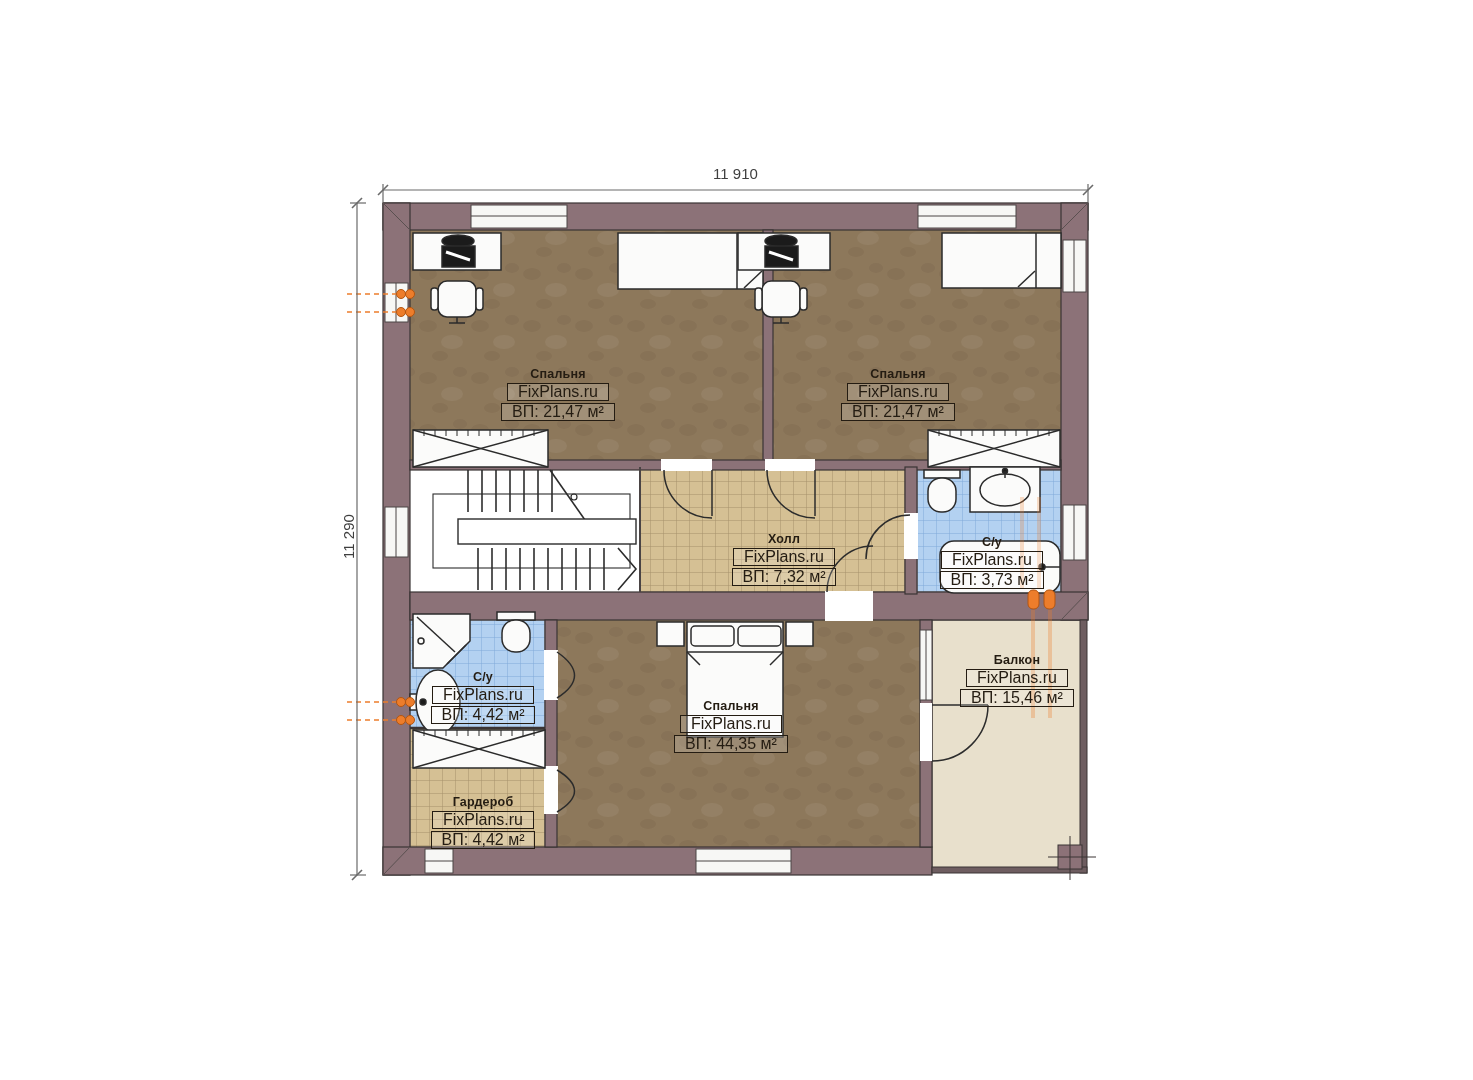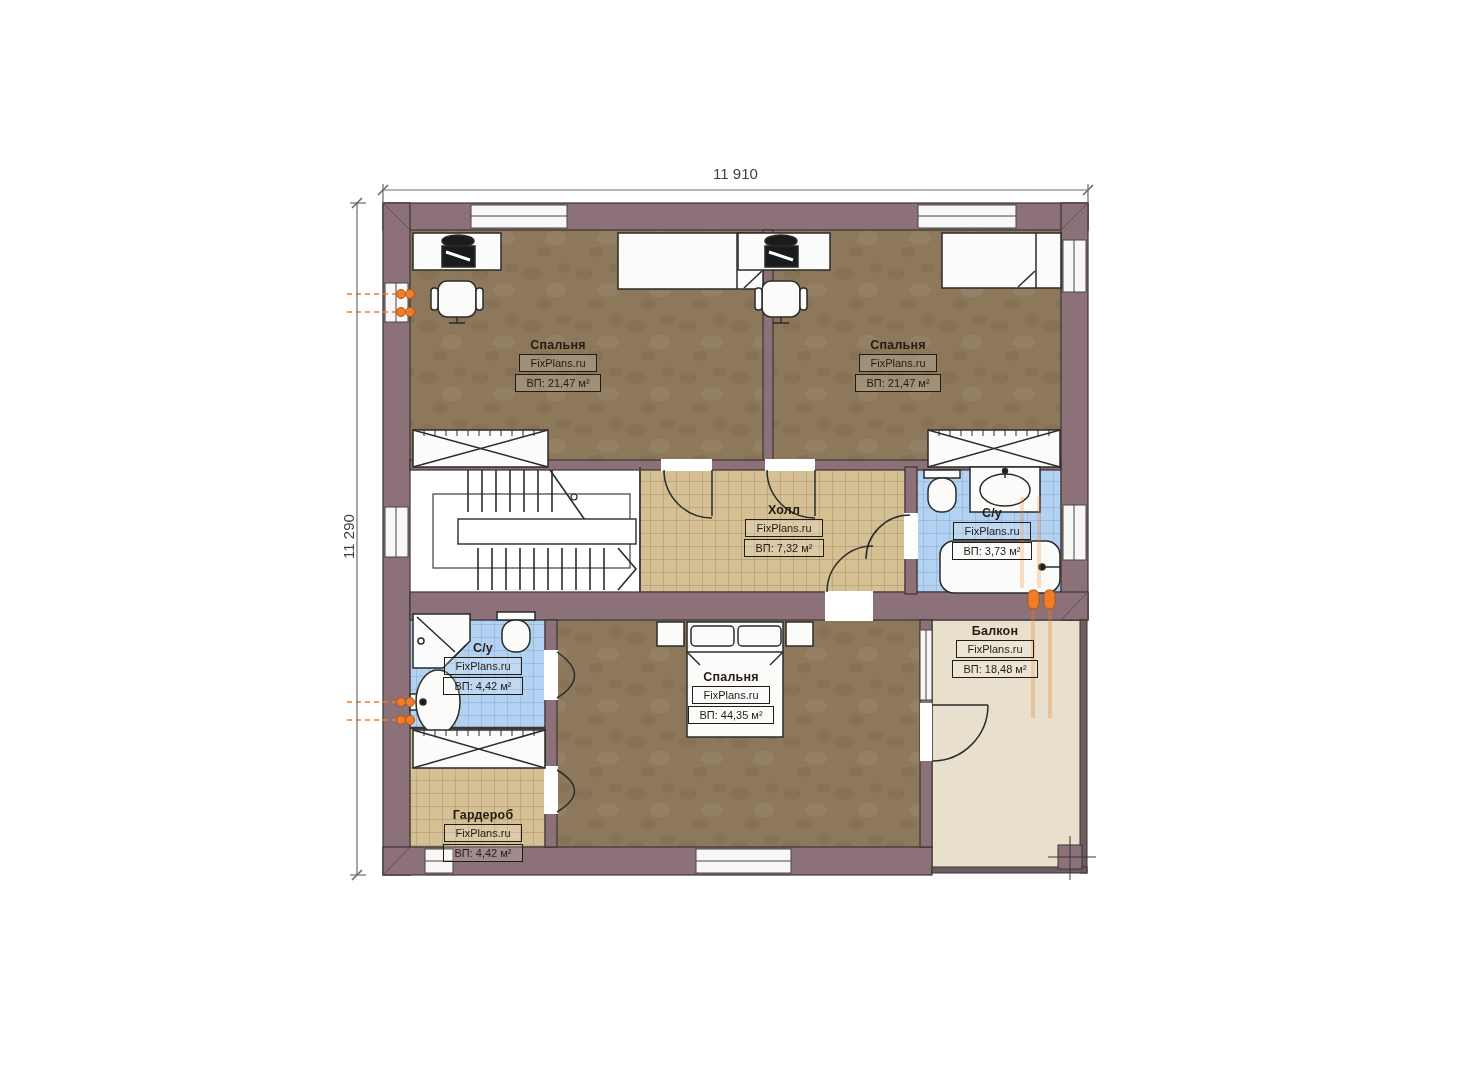--- a/index.html
+++ b/index.html
@@ -2,22 +2,22 @@
 <html style="--wall: #8c7278; --outline: #3a3434; --bedroom-floor: #8d785b; --hall-floor: #d5c094; --tile-line-tan: #a5906a; --bathroom-floor: #b3d1f1; --tile-line-blue: #7fa9d9; --balcony-floor: #e8e0cc; --radiator: #ed7d2b; --label-ink: #241c12;"><head>
 <meta charset="utf-8">
 <style>
   html,body{margin:0;padding:0;background:#fff;}
   body{width:1473px;height:1080px;position:relative;overflow:hidden;
        font-family:"Liberation Sans",sans-serif;}
   .stage{position:absolute;inset:0;border-radius:20px;}
   svg{position:absolute;left:0;top:0;}
   .room-label{position:absolute;width:160px;display:flex;flex-direction:column;
       align-items:center;gap:2px;pointer-events:none;}
-  .room-name{font-weight:700;font-size:12.5px;color:var(--label-ink,#241c12);letter-spacing:.2px;}
-  .room-box{font-size:11px;line-height:16px;padding:0 10px;white-space:nowrap;
+  .room-name{font-weight:700;font-size:12.5px;color:var(--label-ink,#241c12);letter-spacing:.2px;margin-top:29px;}
+  .room-box{font-size:16px;line-height:16px;padding:0 10px;white-space:nowrap;
       border:1.6px solid var(--label-ink,#241c12);color:var(--label-ink,#241c12);
       background:rgba(255,255,255,.18);text-align:right;}
   .dim{position:absolute;font-size:15px;color:#3f3f3f;text-align:center;}
   .dim-top{left:383px;top:165px;width:705px;}
   .dim-left{left:298px;top:528px;width:100px;transform:rotate(-90deg);transform-origin:center;}
 </style>
 </head>
 <body>
 
 <div class="stage">
@@ -378,25 +378,25 @@
   <div class="room-box">FixPlans.ru</div>
   <div class="room-box">ВП: 4,42 м²</div>
 </div>
 
 <div class="room-label" style="left:651px;top:670px">
   <div class="room-name">Спальня</div>
   <div class="room-box">FixPlans.ru</div>
   <div class="room-box">ВП: 44,35 м²</div>
 </div>
 
-<div class="room-label" style="left:403px;top:808px">
+<div class="room-label" style="left:403px;top:766px">
   <div class="room-name">Гардероб</div>
   <div class="room-box">FixPlans.ru</div>
   <div class="room-box">ВП: 4,42 м²</div>
 </div>
 
-<div class="room-label" style="left:915px;top:624px">
+<div class="room-label" style="left:937px;top:624px">
   <div class="room-name">Балкон</div>
   <div class="room-box">FixPlans.ru</div>
-  <div class="room-box">ВП: 18,48 м²</div>
+  <div class="room-box">ВП: 15,46 м²</div>
 </div>
 
 </div>
 
 </body></html>

